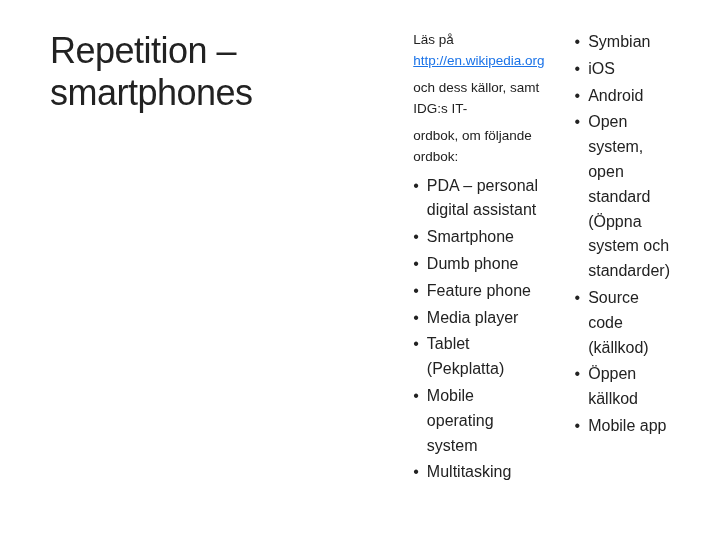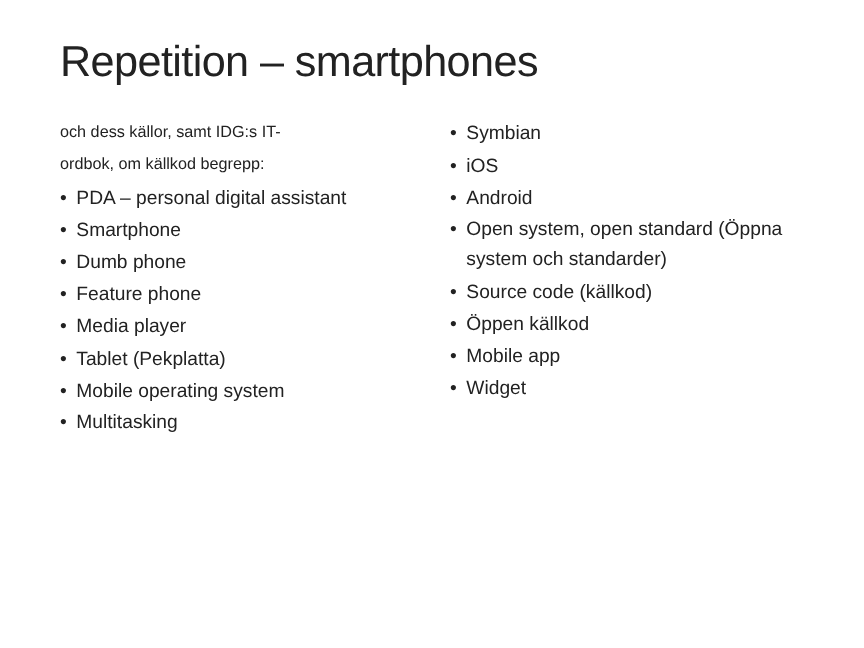--- a/index.html
+++ b/index.html
@@ -14,21 +14,21 @@
       background: #ffffff;
       font-family: 'Segoe UI', Arial, sans-serif;
       overflow: hidden;
     }
 
     .slide {
       width: 720px;
       height: 540px;
       padding: 30px 50px 30px 50px;
       display: flex;
-      flex-direction: column;
+      flex-direction: row;
     }
 
     .title {
       font-size: 36px;
       font-weight: 300;
       color: #222;
       margin-bottom: 28px;
       letter-spacing: -0.5px;
     }
 
@@ -84,22 +84,25 @@
     }
   </style>
 </head>
 <body>
 
 <div class="slide">
   <h1 class="title">Repetition – smartphones</h1>
 
   <div class="content">
     <div class="left-col">
+      <p class="intro-text">
+        <span>Läs på </span><a href="#">http://en.wikipedia.org</a>
+      </p>
       <p class="intro-text">och dess källor, samt IDG:s IT-</p>
-      <p class="intro-text">ordbok, om källkod begrepp:</p>
+      <p class="intro-text">ordbok, om följande ordbok:</p>
       <ul>
       <li>
             <span>PDA – personal digital assistant</span>
           </li>
           <li>
             <span>Smartphone</span>
           </li>
           <li>
             <span>Dumb phone</span>
           </li>
@@ -137,19 +140,16 @@
           </li>
           <li>
             <span>Source code (källkod)</span>
           </li>
           <li>
             <span>Öppen källkod</span>
           </li>
           <li>
             <span>Mobile app</span>
           </li>
-          <li>
-            <span>Widget</span>
-          </li>
         </ul>
     </div>
   </div>
 </div>
 
 </body></html>

